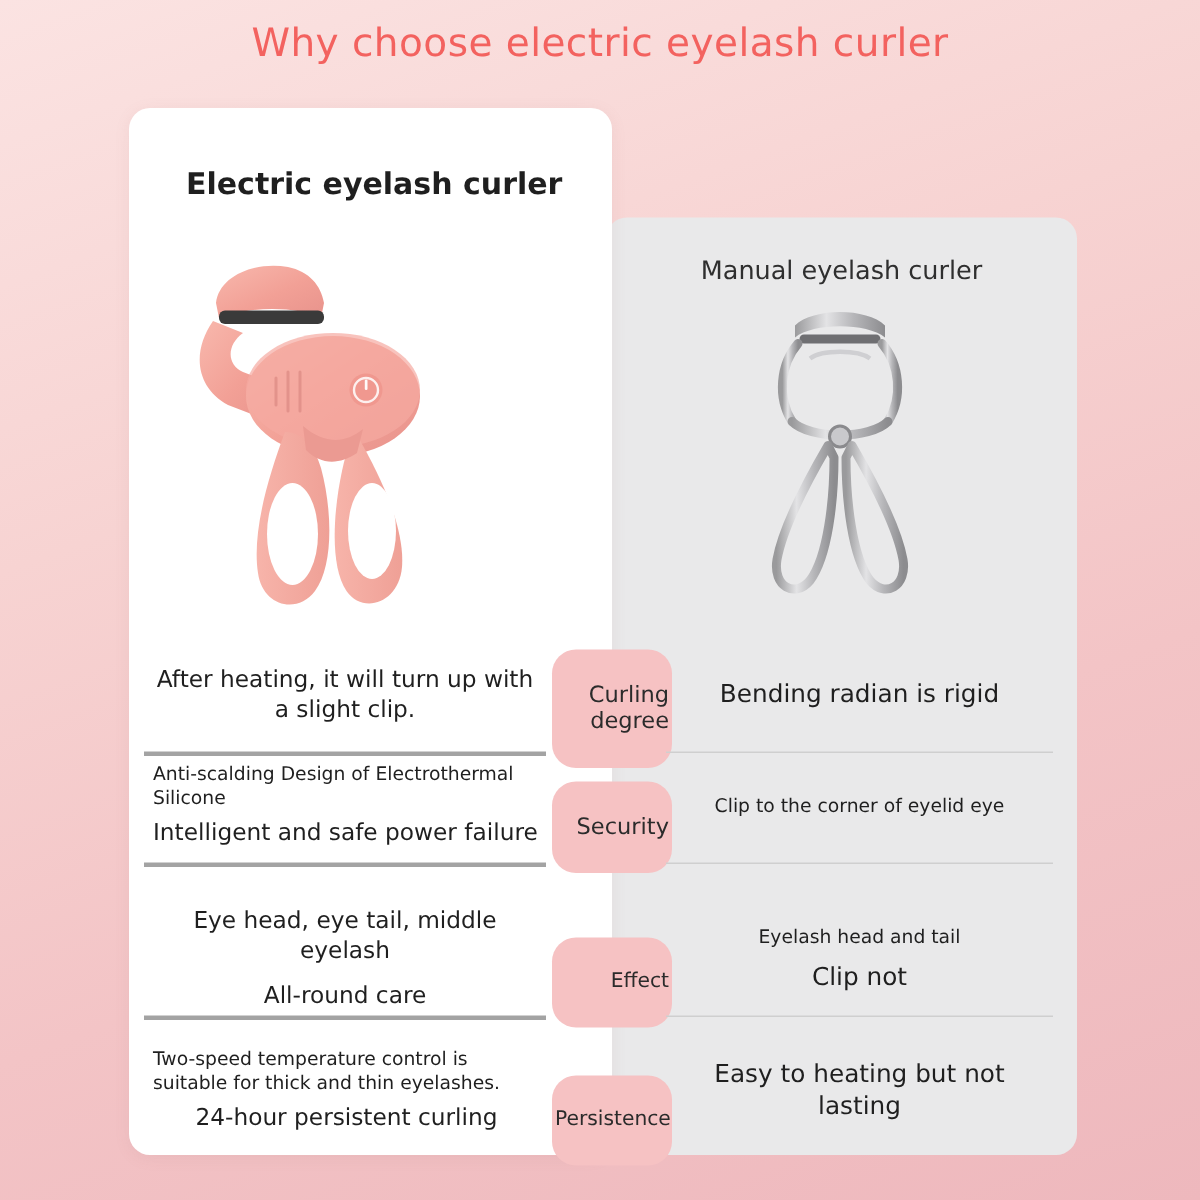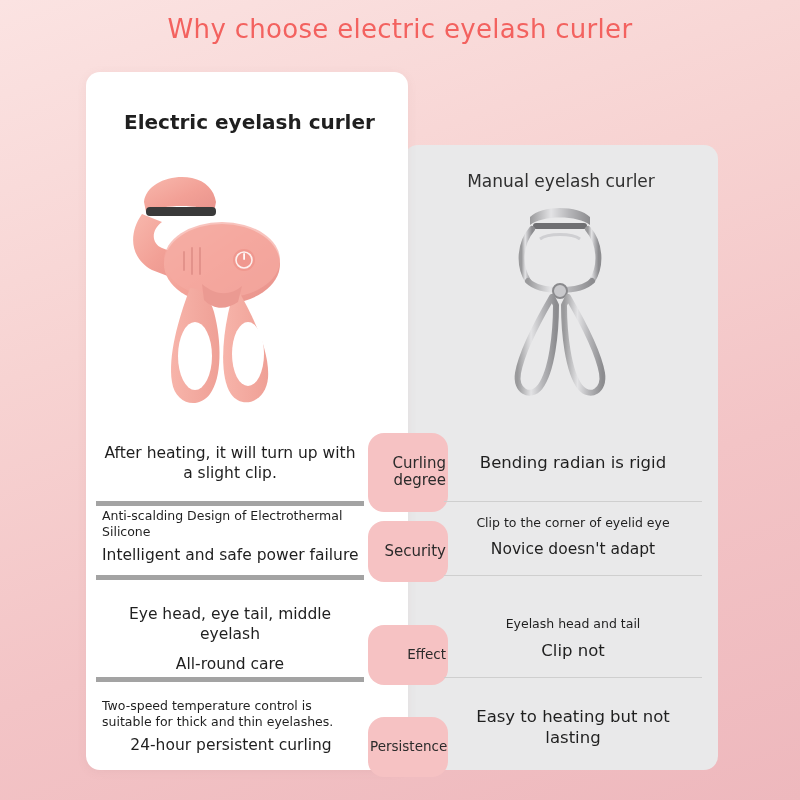--- a/index.html
+++ b/index.html
@@ -98,21 +98,21 @@
     left: 0;
     width: 800px;
     height: 88px;
   }
   .row .left-cell {
     position: absolute;
     left: 96px;
     width: 268px;
     top: 0;
     height: 76px;
-    border-bottom: 5px solid #a3a3a3;
+    border-bottom: 3px solid #a3a3a3;
     text-align: center;
     color: #1f1f1f;
   }
   .row .right-cell {
     position: absolute;
     left: 444px;
     width: 258px;
     top: 0;
     height: 76px;
     border-bottom: 1px solid #cfcfcf;
@@ -266,21 +266,20 @@
       <div class="left-cell">
         <div class="lc-inner shift-left">
           <span class="cell-sub">Anti-scalding Design of Electrothermal Silicone</span>
           <span class="cell-main" style="margin-top:6px;">Intelligent and safe power failure</span>
         </div>
       </div>
       <div class="badge" style="top:22px;">Security</div>
       <div class="right-cell">
         <div class="rc-inner">
           <span class="cell-sub">Clip to the corner of eyelid eye</span>
-          <span class="cell-main" style="margin-top:8px;">Novice doesn't adapt</span>
         </div>
       </div>
     </div>
 
     <div class="row" style="top:176px;">
       <div class="left-cell">
         <div class="lc-inner">
           <span class="cell-main">Eye head, eye tail, middle eyelash</span>
           <span class="cell-main" style="margin-top:10px;">All-round care</span>
         </div>

